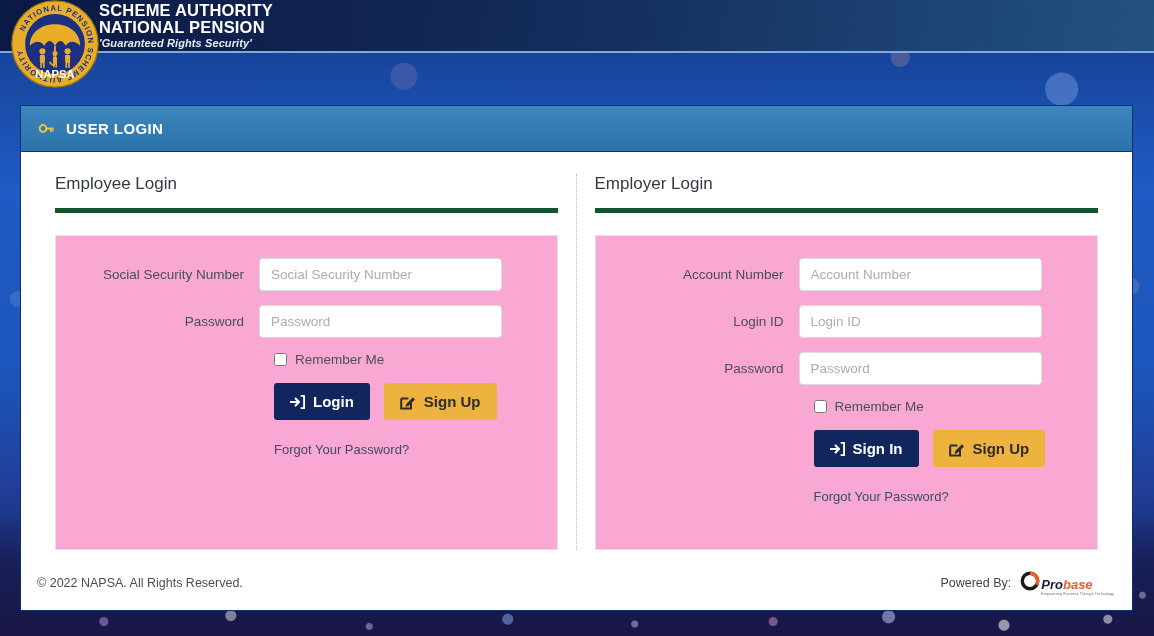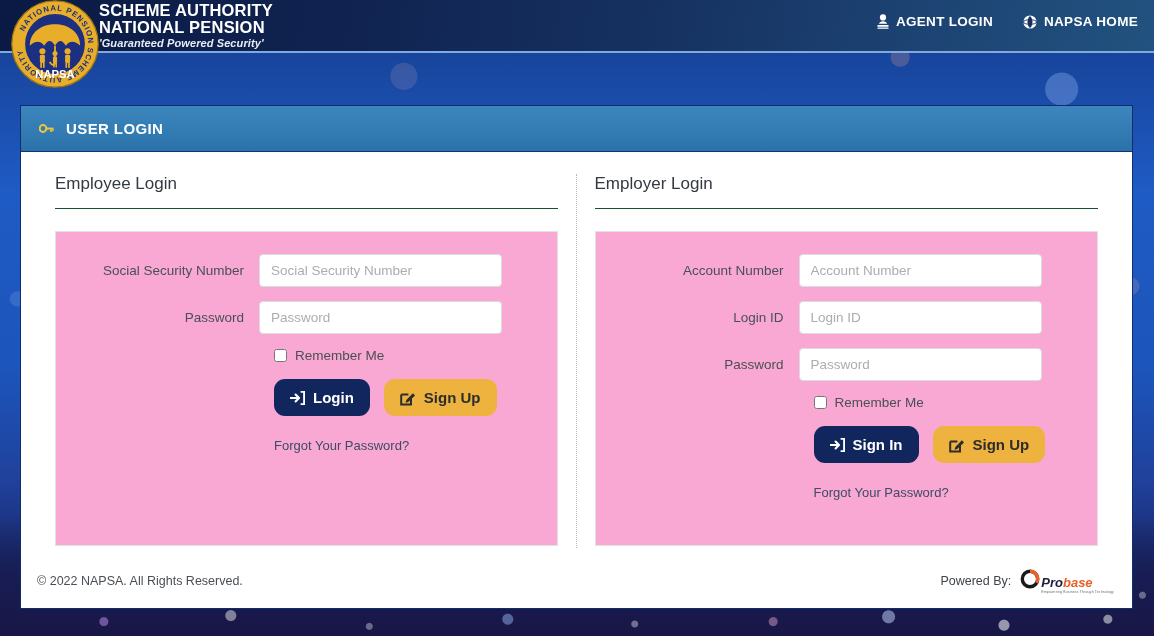--- a/index.html
+++ b/index.html
@@ -115,21 +115,21 @@
   }
   .col {
     width: 540px;
     padding: 0 18px;
   }
   .col-left { border-right: 1px dotted #b9b9b9; }
 
   .sec-title {
     font-size: 17px; color: #333a42; font-weight: normal;
     padding-bottom: 14px;
-    border-bottom: 1px solid #14532d;
+    border-bottom: 5px solid #14532d;
     margin-bottom: 22px;
   }
 
   .panel {
     background: #f9a8d4;
     border: 1px solid #e2e2e2;
     padding: 22px 18px 26px 18px;
     min-height: 315px;
   }
 
@@ -154,21 +154,21 @@
     margin-top: 6px; margin-bottom: 16px;
   }
   .remember input[type="checkbox"] {
     width: 13px; height: 13px; margin: 0; cursor: pointer;
   }
   .remember label { font-size: 13.5px; color: #4a4f55; cursor: pointer; }
 
   .btnrow { display: flex; gap: 14px; align-items: center; }
   .btn {
     display: inline-flex; align-items: center; gap: 8px;
-    border: none; border-radius: 11px;
+    border: none; border-radius: 3px;
     padding: 10px 16px;
     font-size: 15px; font-weight: bold;
     cursor: pointer; font-family: "Liberation Sans", sans-serif;
   }
   .btn-primary { background: #10265c; color: #ffffff; }
   .btn-warn { background: #eeb23e; color: #2d2d2d; }
   .btn svg { display: block; }
 
   .forgot {
     display: inline-block; margin-top: 22px;
@@ -196,46 +196,23 @@
 </head>
 <body>
 
 <div class="page">
   <div class="bokeh-bottom"></div>
 
   <div class="topbar">
     <div class="brand-text">
       <div class="brand-line">SCHEME AUTHORITY</div>
       <div class="brand-line">NATIONAL PENSION</div>
-      <div class="brand-tag">'Guaranteed Powered Security'</div>
+      <div class="brand-tag">'Guaranteed Rights Security'</div>
     </div>
 
-    <nav class="topnav">
-      <a href="#">
-        <span>
-          <svg width="12" height="15" viewBox="0 0 12 15" aria-hidden="true">
-            <circle cx="6" cy="3.4" r="3.1" fill="#ffffff"></circle>
-            <path d="M6 7.2c-2.1 0-3.6 1-4.1 2.6h8.2C9.6 8.2 8.1 7.2 6 7.2z" fill="#ffffff"></path>
-            <rect x="0.4" y="11.1" width="11.2" height="1.7" rx="0.6" fill="#ffffff"></rect>
-            <rect x="0.4" y="13.4" width="11.2" height="1.4" rx="0.6" fill="#ffffff"></rect>
-          </svg>
-        </span>
-        <span>AGENT LOGIN</span>
-      </a>
-      <a href="#">
-        <span>
-          <svg width="14" height="14" viewBox="0 0 14 14" aria-hidden="true">
-            <circle cx="7" cy="7" r="6.6" fill="#ffffff"></circle>
-            <path d="M7 0.9c1.6 1.4 2.5 3.6 2.5 6.1S8.6 11.7 7 13.1C5.4 11.7 4.5 9.5 4.5 7S5.4 2.3 7 0.9z" fill="#17305f"></path>
-            <ellipse cx="7" cy="7" rx="6.6" ry="2.3" fill="none" stroke="#17305f" stroke-width="0.9"></ellipse>
-          </svg>
-        </span>
-        <span>NAPSA HOME</span>
-      </a>
-    </nav>
   </div>
 
   <div class="logo">
     <svg width="90" height="90" viewBox="0 0 100 100" aria-hidden="true">
       <defs>
         <path id="ringpath" d="M50,50 m-37,0 a37,37 0 1,1 74,0 a37,37 0 1,1 -74,0"></path>
       </defs>
       <circle cx="50" cy="50" r="48" fill="#e8ae2a"></circle>
       <circle cx="50" cy="50" r="48" fill="none" stroke="#9c7416" stroke-width="1.4"></circle>
       <circle cx="50" cy="50" r="34" fill="#1c2f80"></circle>

